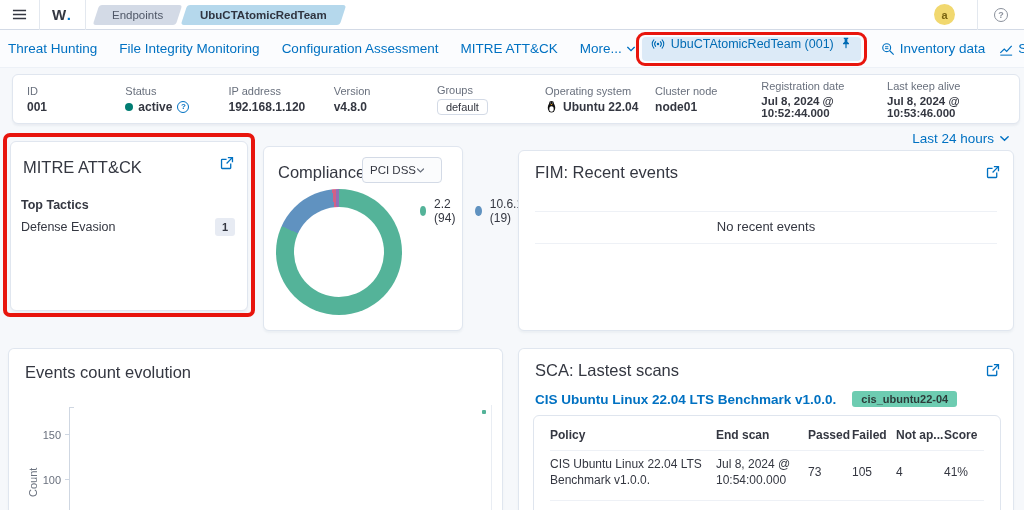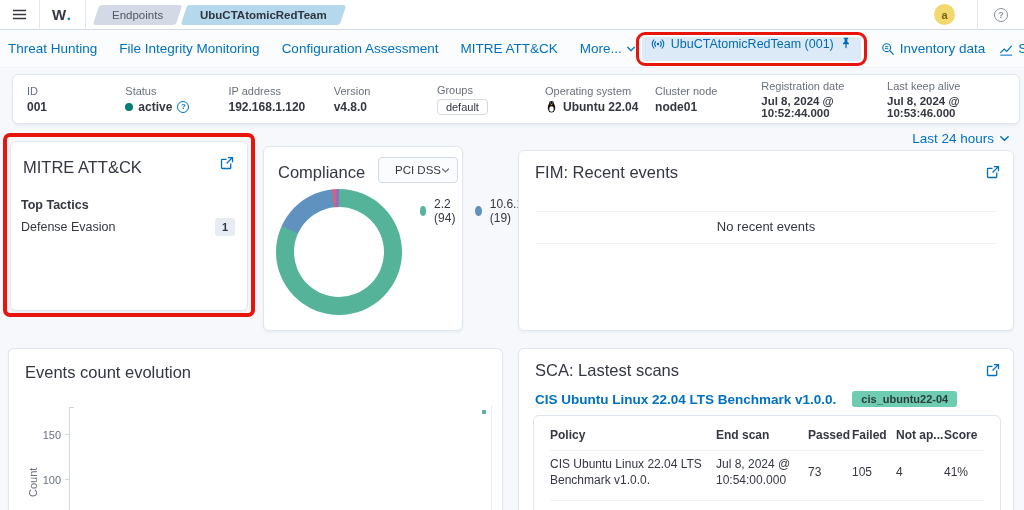--- a/index.html
+++ b/index.html
@@ -76,23 +76,23 @@
                        align-items:center; justify-content:space-between; cursor:pointer; }
   .mitre .tactic-name { font-size:12.5px; color:#343741; }
   .count-badge { background:#e7ebf3; border-radius:3px; padding:0 7px; height:18px; line-height:18px;
                  font-size:11px; font-weight:bold; color:#343741; }
 
   .annotation { position:absolute; border:4px solid #e8150d; border-radius:7px; pointer-events:none; z-index:10; }
   .ann-mitre { left:3px; top:133px; width:252px; height:184px; }
 
   .compliance { left:263px; top:146px; width:200px; height:185px; }
   .compliance .panel-title { position:absolute; left:14px; top:16px; }
-  .mini-select { position:absolute; right:4px; top:10px; width:80px; height:26px; background:#fbfcfd;
+  .mini-select { position:absolute; right:20px; top:10px; width:80px; height:26px; background:#fbfcfd;
                  border:1px solid #d3dae6; border-radius:4px; display:flex; align-items:center;
-                 justify-content:flex-end; padding:0 7px; font-size:11.5px; color:#343741; cursor:pointer; }
+                 justify-content:flex-start; padding:0 7px; font-size:11.5px; color:#343741; cursor:pointer; }
   .donut { position:absolute; left:12px; top:42px; width:126px; height:126px; border-radius:50%; }
   .donut::after { content:""; position:absolute; left:18px; top:18px; width:90px; height:90px;
                   border-radius:50%; background:#fff; }
   .legend { position:absolute; left:156px; top:50px; display:flex; gap:16px; }
   .legend-item { display:flex; align-items:center; gap:8px; }
   .legend-dot { width:10px; height:10px; border-radius:50%; }
   .legend-label { font-size:12px; color:#343741; }
 
   .fim { left:518px; top:150px; width:496px; height:181px; }
   .fim .panel-title { position:absolute; left:16px; top:12px; }

